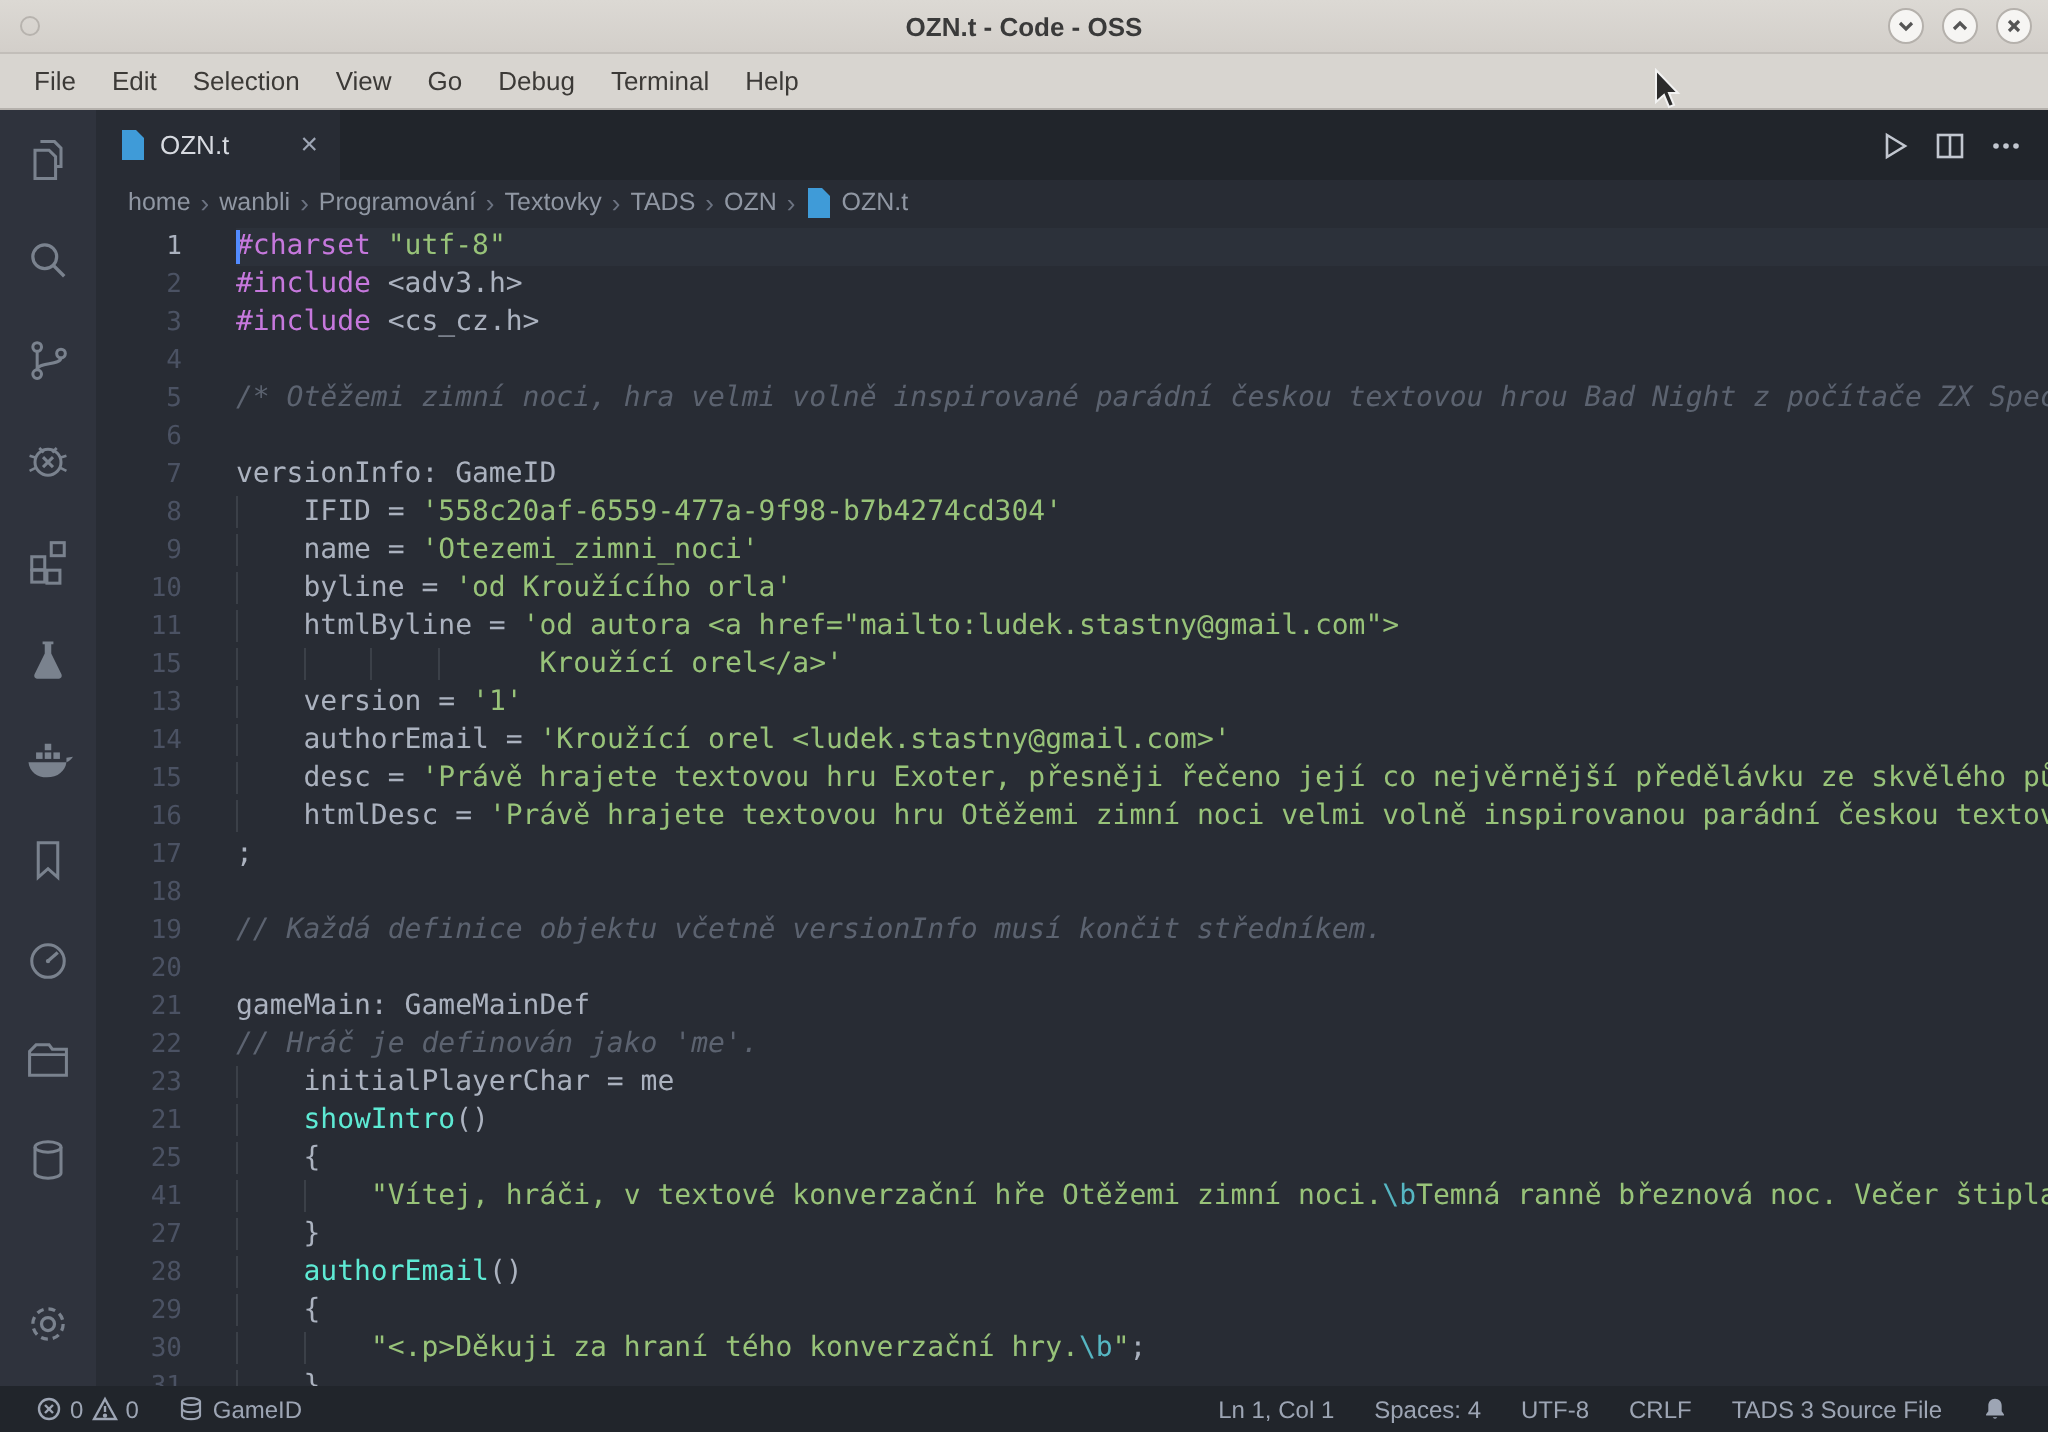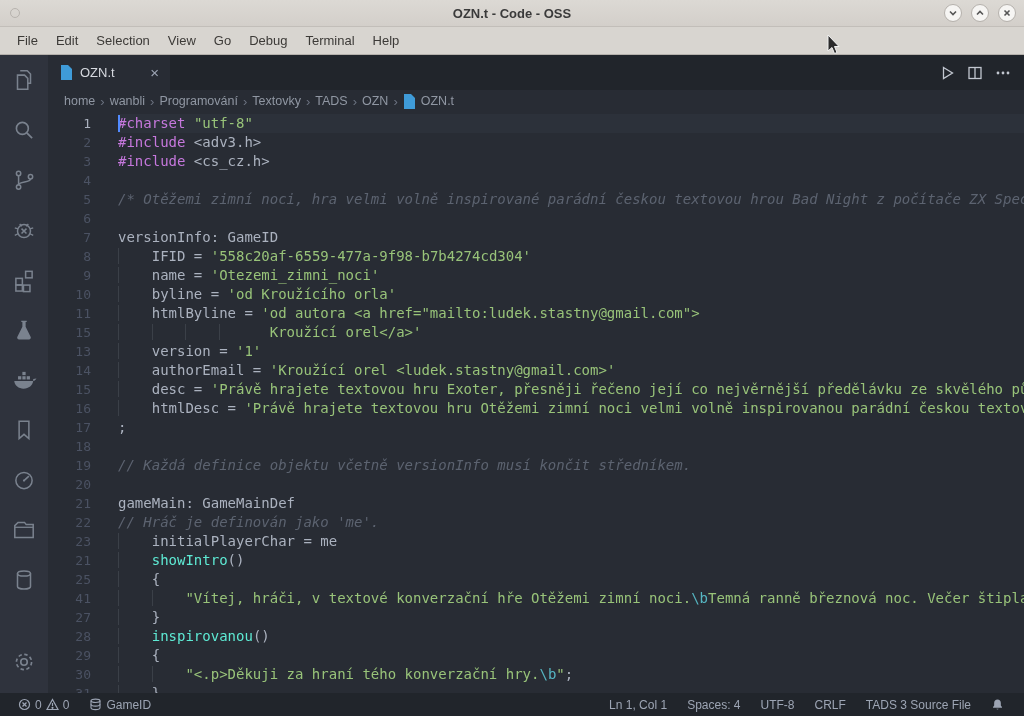--- a/index.html
+++ b/index.html
@@ -292,21 +292,21 @@
           <div class="row"><div class="ln">18</div><div class="code"></div></div>
           <div class="row"><div class="ln">19</div><div class="code"><span class="tk-c">// Každá definice objektu včetně versionInfo musí končit středníkem.</span></div></div>
           <div class="row"><div class="ln">20</div><div class="code"></div></div>
           <div class="row"><div class="ln">21</div><div class="code"><span class="tk-d">gameMain: GameMainDef</span></div></div>
           <div class="row"><div class="ln">22</div><div class="code"><span class="tk-c">// Hráč je definován jako 'me'.</span></div></div>
           <div class="row"><div class="ln">23</div><div class="code"><span class="tk-g">    </span><span class="tk-d">initialPlayerChar = me</span></div></div>
           <div class="row"><div class="ln">21</div><div class="code"><span class="tk-g">    </span><span class="tk-f">showIntro</span><span class="tk-d">()</span></div></div>
           <div class="row"><div class="ln">25</div><div class="code"><span class="tk-g">    </span><span class="tk-d">{</span></div></div>
           <div class="row"><div class="ln">41</div><div class="code"><span class="tk-g">    </span><span class="tk-g">    </span><span class="tk-s">"Vítej, hráči, v textové konverzační hře Otěžemi zimní noci.</span><span class="tk-e">\b</span><span class="tk-s">Temná ranně březnová noc. Večer štiplavý mráz."</span></div></div>
           <div class="row"><div class="ln">27</div><div class="code"><span class="tk-g">    </span><span class="tk-d">}</span></div></div>
-          <div class="row"><div class="ln">28</div><div class="code"><span class="tk-g">    </span><span class="tk-f">inspirovanou</span><span class="tk-d">()</span></div></div>
+          <div class="row"><div class="ln">28</div><div class="code"><span class="tk-g">    </span><span class="tk-f">authorEmail</span><span class="tk-d">()</span></div></div>
           <div class="row"><div class="ln">29</div><div class="code"><span class="tk-g">    </span><span class="tk-d">{</span></div></div>
           <div class="row"><div class="ln">30</div><div class="code"><span class="tk-g">    </span><span class="tk-g">    </span><span class="tk-s">"&lt;.p&gt;Děkuji za hraní tého konverzační hry.</span><span class="tk-e">\b</span><span class="tk-s">"</span><span class="tk-d">;</span></div></div>
           <div class="row"><div class="ln">31</div><div class="code"><span class="tk-g">    </span><span class="tk-d">}</span></div></div>
         </div>
     </div>
   </div>
 
   <div class="statusbar">
     <div class="sb-item">
       <svg viewBox="0 0 13 13" fill="none" stroke="currentColor" stroke-width="1.2">

